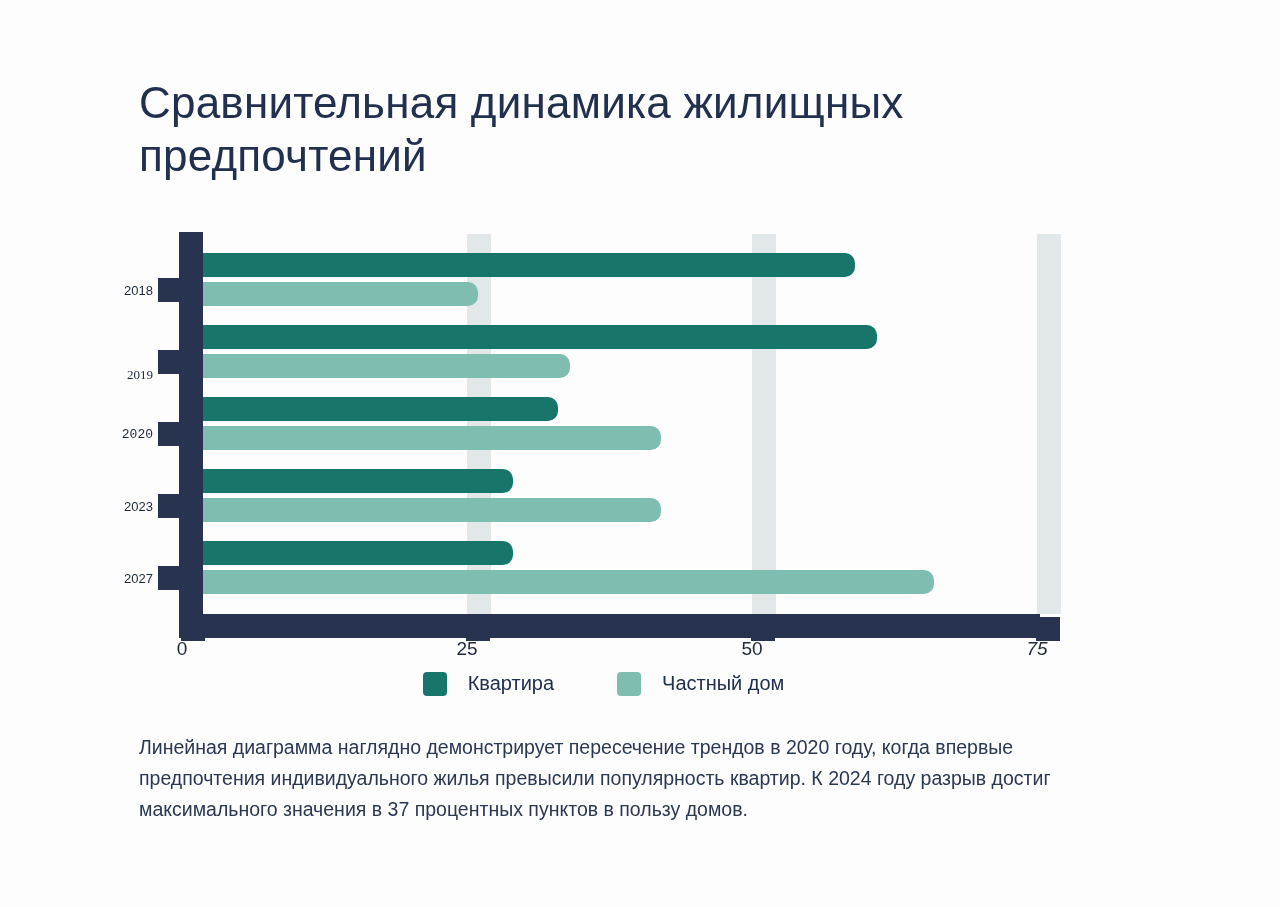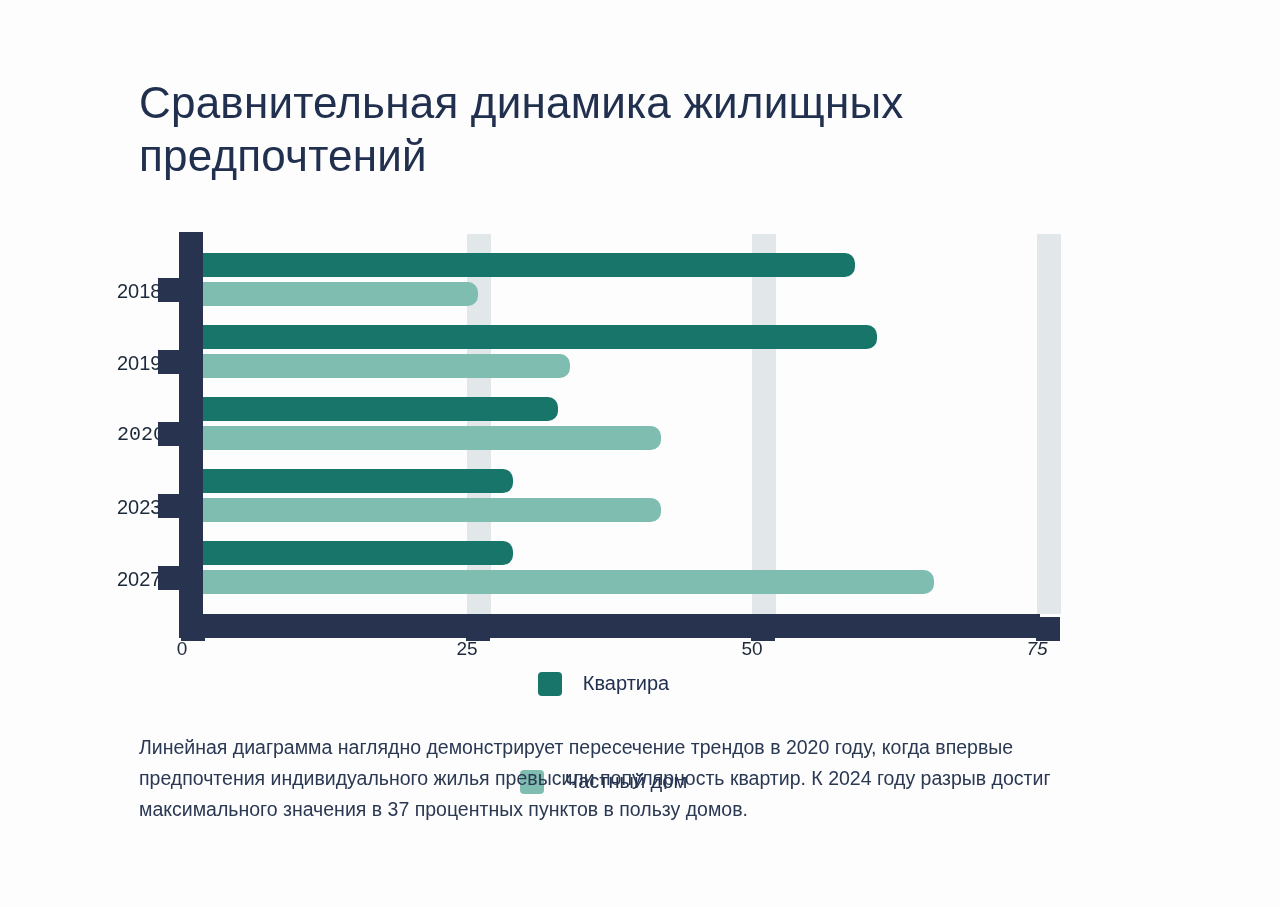--- a/index.html
+++ b/index.html
@@ -49,21 +49,21 @@
     position:absolute;
     left:0;
     height:22px;
     border-radius:0 10px 10px 0;
   }
   .ylabel {
     position:absolute;
     right:calc(100% + 17px);
     width:60px;
     text-align:right;
-    font-size:20px;
+    font-size:13px;
     line-height:24px;
     color:#1d2a3a;
     white-space:nowrap;
   }
   .ytick {
     position:absolute;
     right:100%;
     width:12px; height:2px;
   }
   .xaxis {
@@ -85,21 +85,20 @@
     color:#1d2a3a;
   }
   .legend {
     position:absolute;
     left:170px; top:624px;
     width:855px;
     display:flex;
     justify-content:center;
     align-items:center;
     gap:27px;
-    flex-direction:column;
   }
   .legend-item {
     display:flex;
     align-items:center;
     gap:9px;
   }
   .legend-swatch {
     width:18px; height:18px;
     border-radius:4px;
   }
@@ -134,21 +133,21 @@
 
   <div>
     <div class="plot" id="plot">
         <div class="gridline" style="left: 33.3333%; background: rgb(226, 231, 234);"></div>
         <div class="gridline" style="left: 66.6667%; background: rgb(226, 231, 234);"></div>
         <div class="gridline" style="left: 100%; background: rgb(226, 231, 234);"></div>
         <div class="ylabel" style="top: 32.5px;">2018</div>
         <div class="ytick" style="top: 43.5px; background: rgb(40, 52, 79);"></div>
         <div class="bar" style="top: 19px; width: 78.6667%; background: rgb(23, 117, 106);"></div>
         <div class="bar" style="top: 48px; width: 34.6667%; background: rgb(127, 189, 177);"></div>
-        <div class="ylabel" style="top: 105px;">2019</div>
+        <div class="ylabel" style="top: 117px; font-family: Liberation Serif, serif;">2019</div>
         <div class="ytick" style="top: 115.5px; background: rgb(40, 52, 79);"></div>
         <div class="bar" style="top: 91px; width: 81.3333%; background: rgb(23, 117, 106);"></div>
         <div class="bar" style="top: 120px; width: 45.3333%; background: rgb(127, 189, 177);"></div>
         <div class="ylabel" style="top: 176.5px; font-family: Liberation Mono, monospace;">2020</div>
         <div class="ytick" style="top: 187.5px; background: rgb(40, 52, 79);"></div>
         <div class="bar" style="top: 163px; width: 44%; background: rgb(23, 117, 106);"></div>
         <div class="bar" style="top: 192px; width: 56%; background: rgb(127, 189, 177);"></div>
         <div class="ylabel" style="top: 248.5px;">2023</div>
         <div class="ytick" style="top: 259.5px; background: rgb(40, 52, 79);"></div>
         <div class="bar" style="top: 235px; width: 38.6667%; background: rgb(23, 117, 106);"></div>

